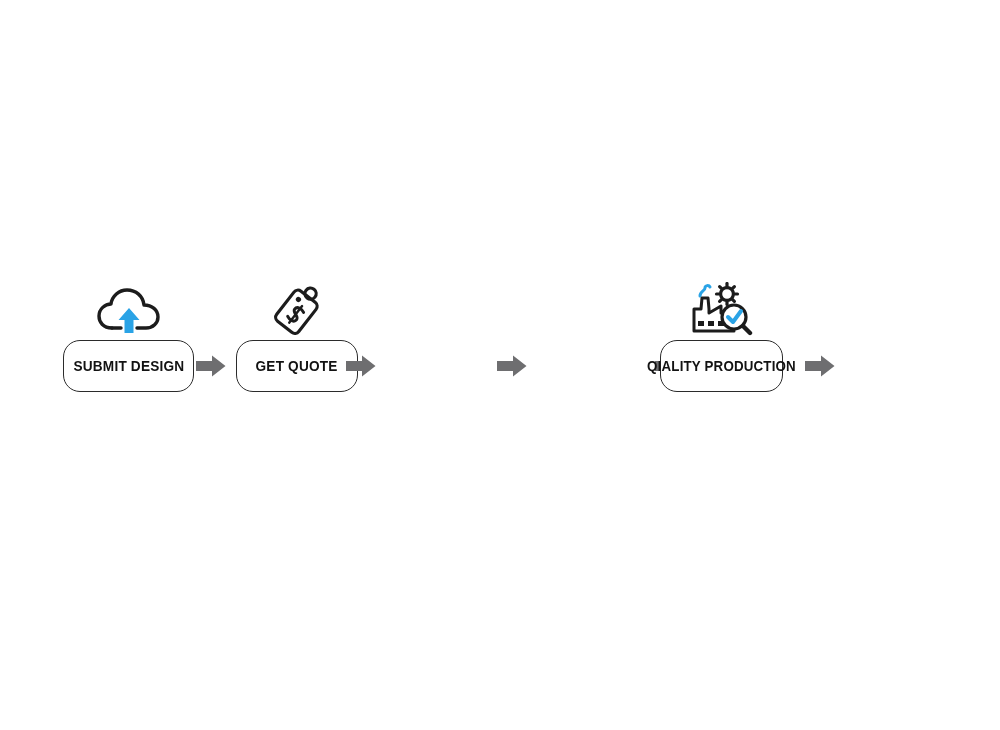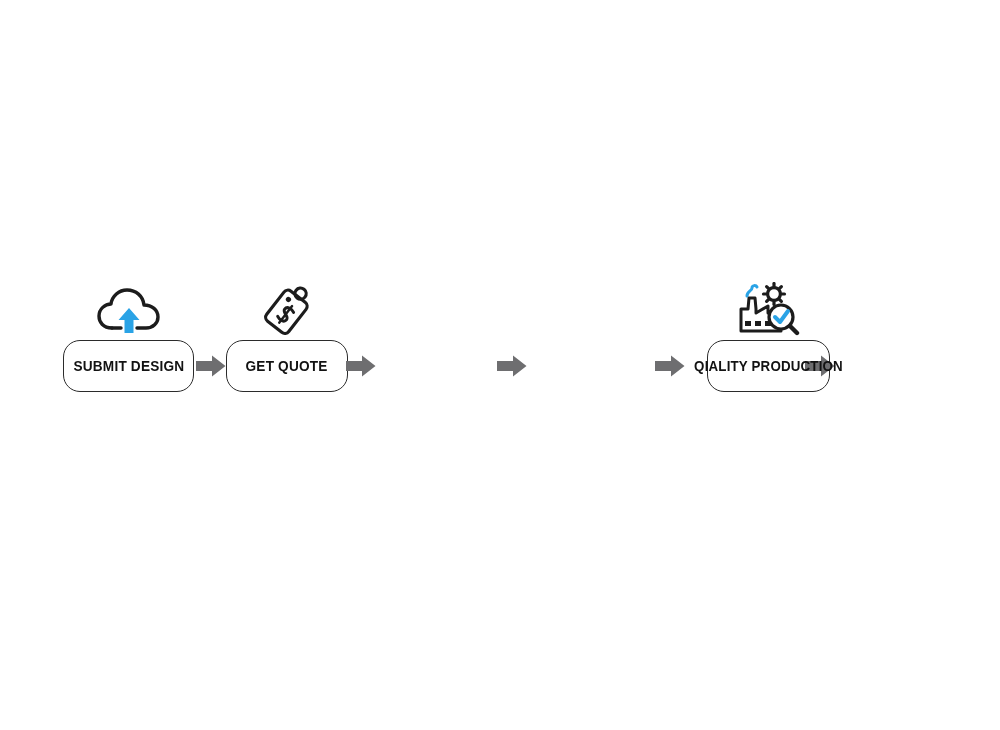--- a/index.html
+++ b/index.html
@@ -107,21 +107,21 @@
       <span class="pill-label">SUBMIT DESIGN</span>
     </div>
   </div>
 
   <div class="arrow" style="left:196px;">
     <svg width="30" height="22" viewBox="0 0 30 22">
       <path d="M0 6 L16 6 L16 0.5 L29.5 11 L16 21.5 L16 16 L0 16 Z" fill="#6e6e70"></path>
     </svg>
   </div>
 
-  <div class="step" style="left:226px; width:122px;">
+  <div class="step" style="left:236px; width:122px;">
     <div class="icon-slot">
       <svg width="62" height="52" viewBox="0 0 62 52">
         <g transform="rotate(38 31 27)">
           <rect x="17" y="9" width="28" height="38" rx="5" ry="5" fill="none" stroke="#1c1c1c" stroke-width="3.2"></rect>
           <circle cx="31" cy="5" r="5.6" fill="none" stroke="#1c1c1c" stroke-width="3.2"></circle>
           <circle cx="25" cy="17" r="2.6" fill="#1c1c1c"></circle>
           <path d="M37 24 C33 22 28 23 28 27 C28 31 36 30 36 34 C36 38 31 39 27 37" fill="none" stroke="#1c1c1c" stroke-width="3" stroke-linecap="round"></path>
           <path d="M32 20 L32 41" fill="none" stroke="#1c1c1c" stroke-width="2.4" stroke-linecap="round"></path>
         </g>
       </svg>
@@ -144,21 +144,21 @@
     </svg>
   </div>
 
 
   <div class="arrow" style="left:655px;">
     <svg width="30" height="22" viewBox="0 0 30 22">
       <path d="M0 6 L16 6 L16 0.5 L29.5 11 L16 21.5 L16 16 L0 16 Z" fill="#6e6e70"></path>
     </svg>
   </div>
 
-  <div class="step overflow" style="left:707px; width:123px;">
+  <div class="step overflow" style="left:660px; width:123px;">
     <div class="icon-slot">
       <svg width="66" height="54" viewBox="0 0 66 54">
 
         <path d="M11 14 C11 9 16 9 16 6 C16 3 20 3 21 5" fill="none" stroke="#2aa3e6" stroke-width="3" stroke-linecap="round"></path>
 
         <g transform="translate(38,12)">
           <circle cx="0" cy="0" r="6.4" fill="none" stroke="#1c1c1c" stroke-width="3.2"></circle>
           <g stroke="#1c1c1c" stroke-width="3.2" stroke-linecap="round">
             <path d="M0 -10.5 L0 -7.5"></path>
               <path d="M0 7.5 L0 10.5"></path>

